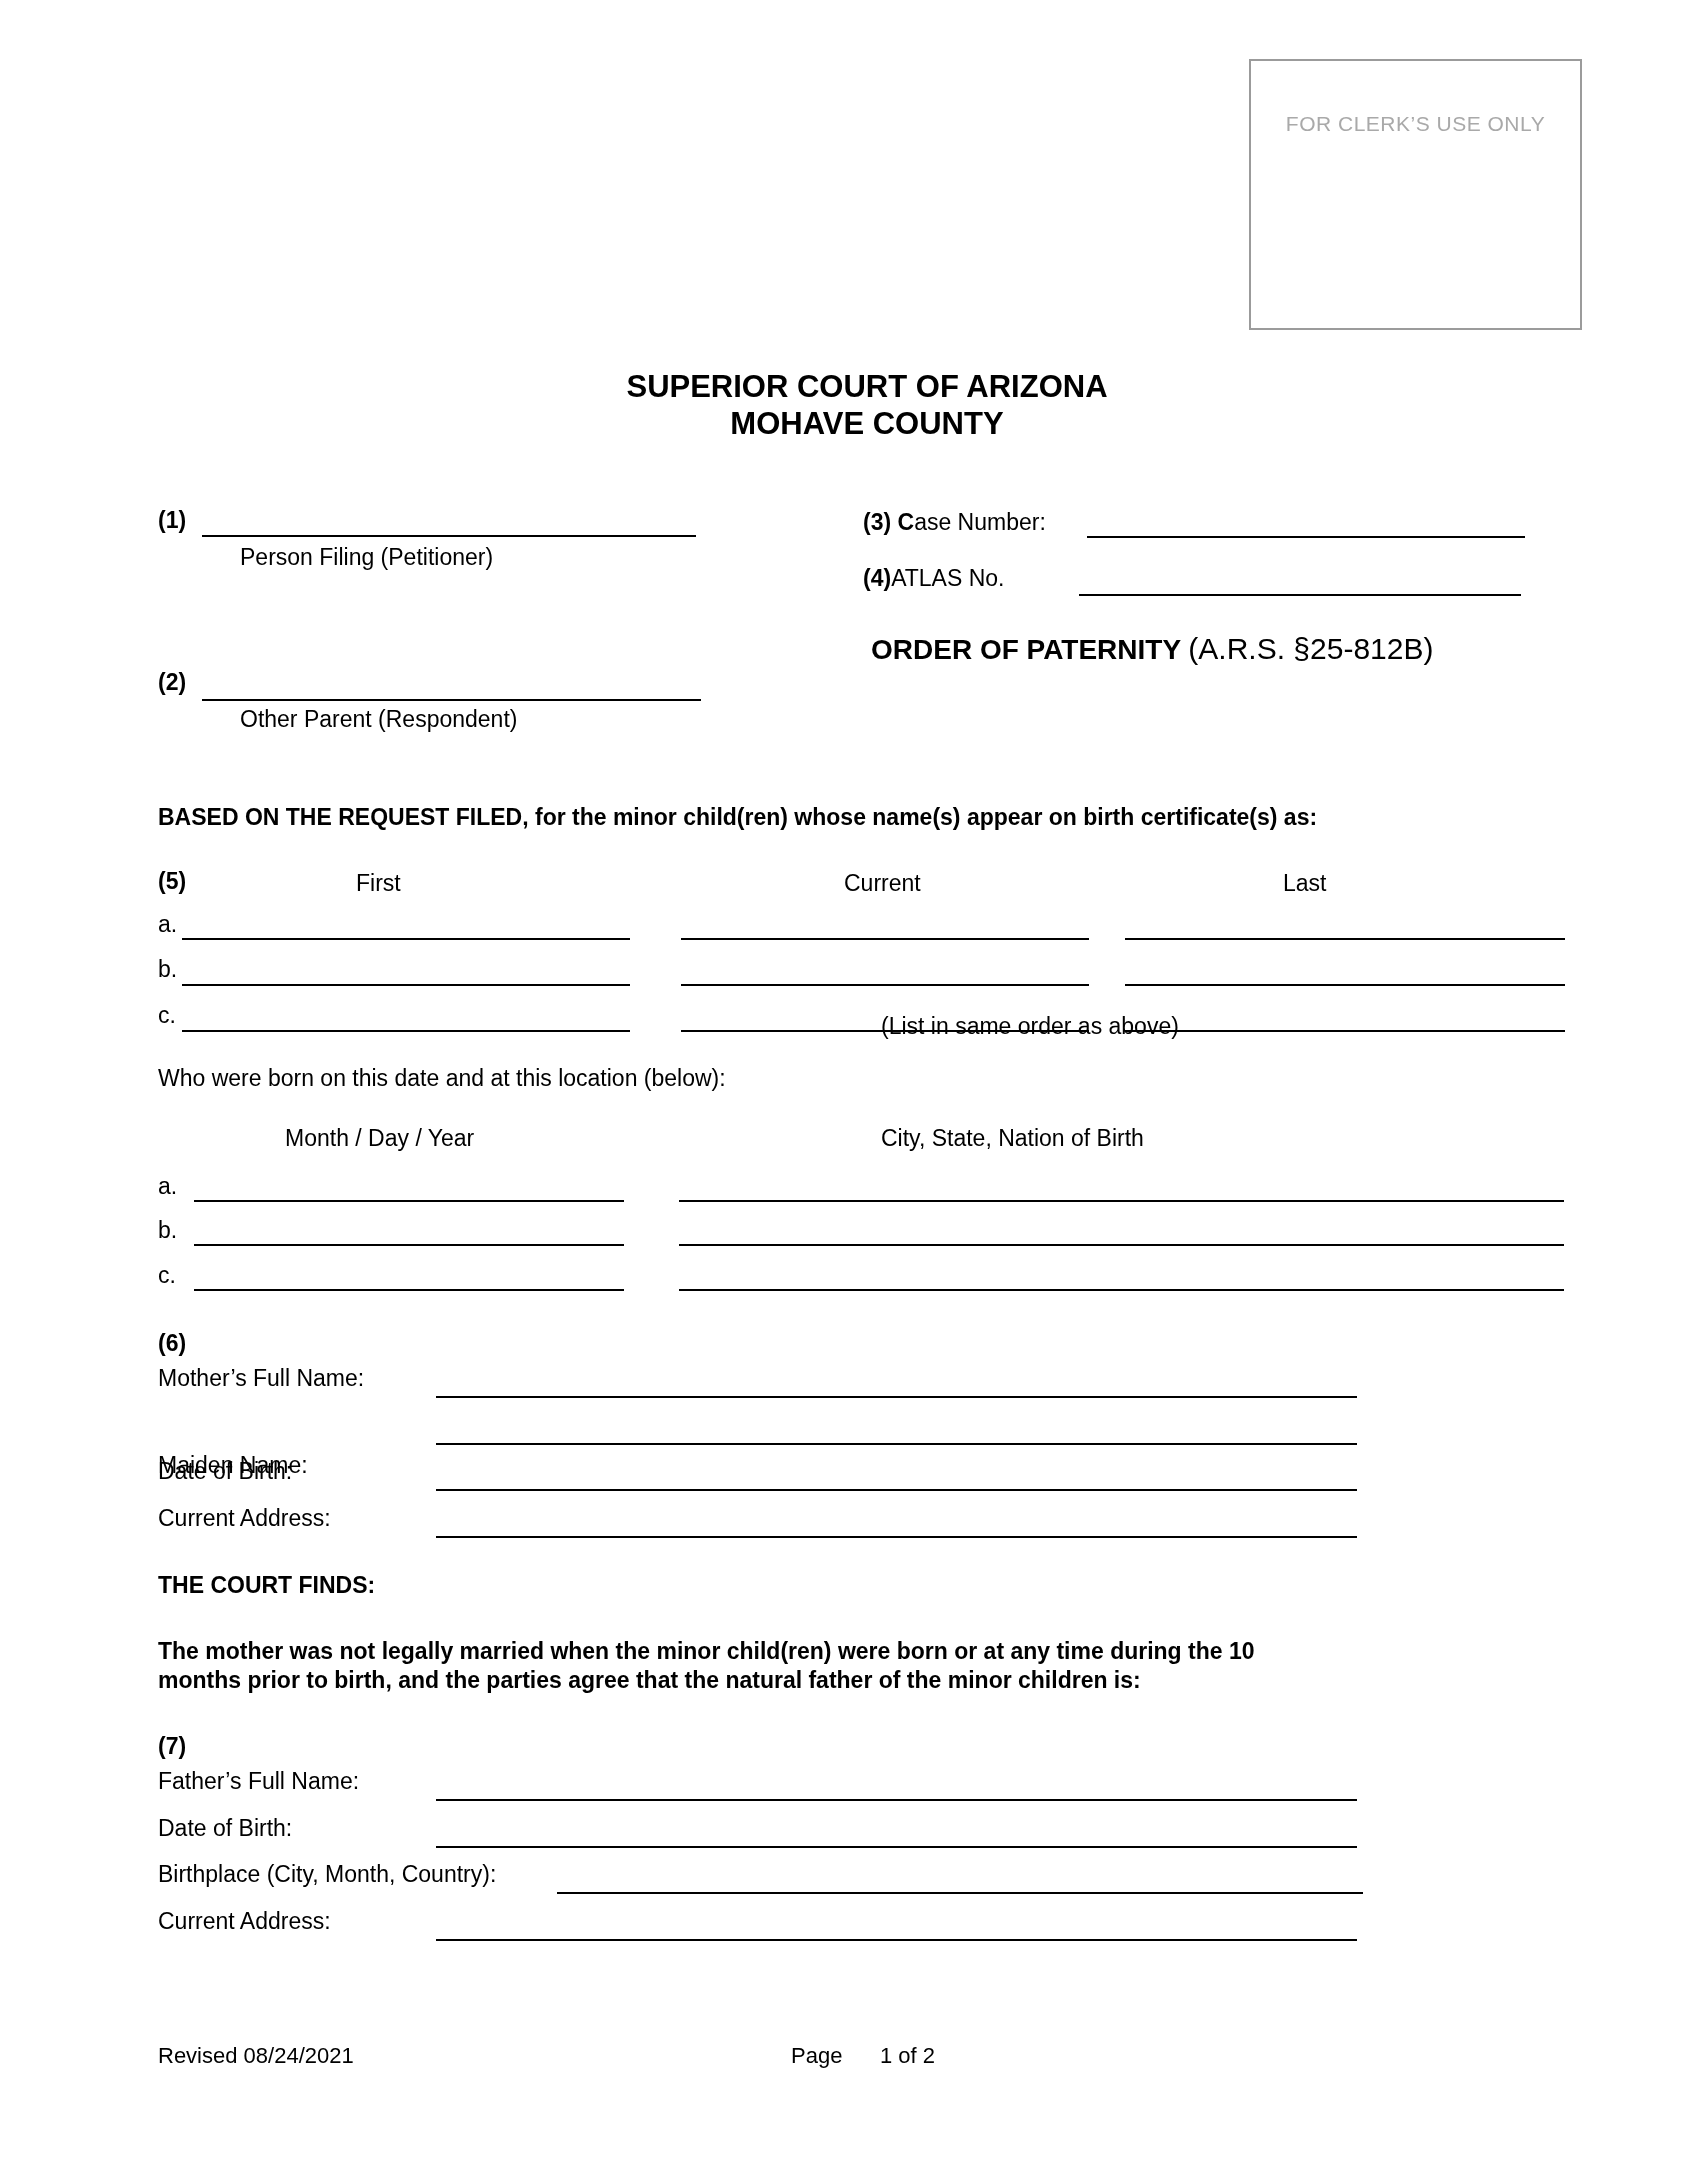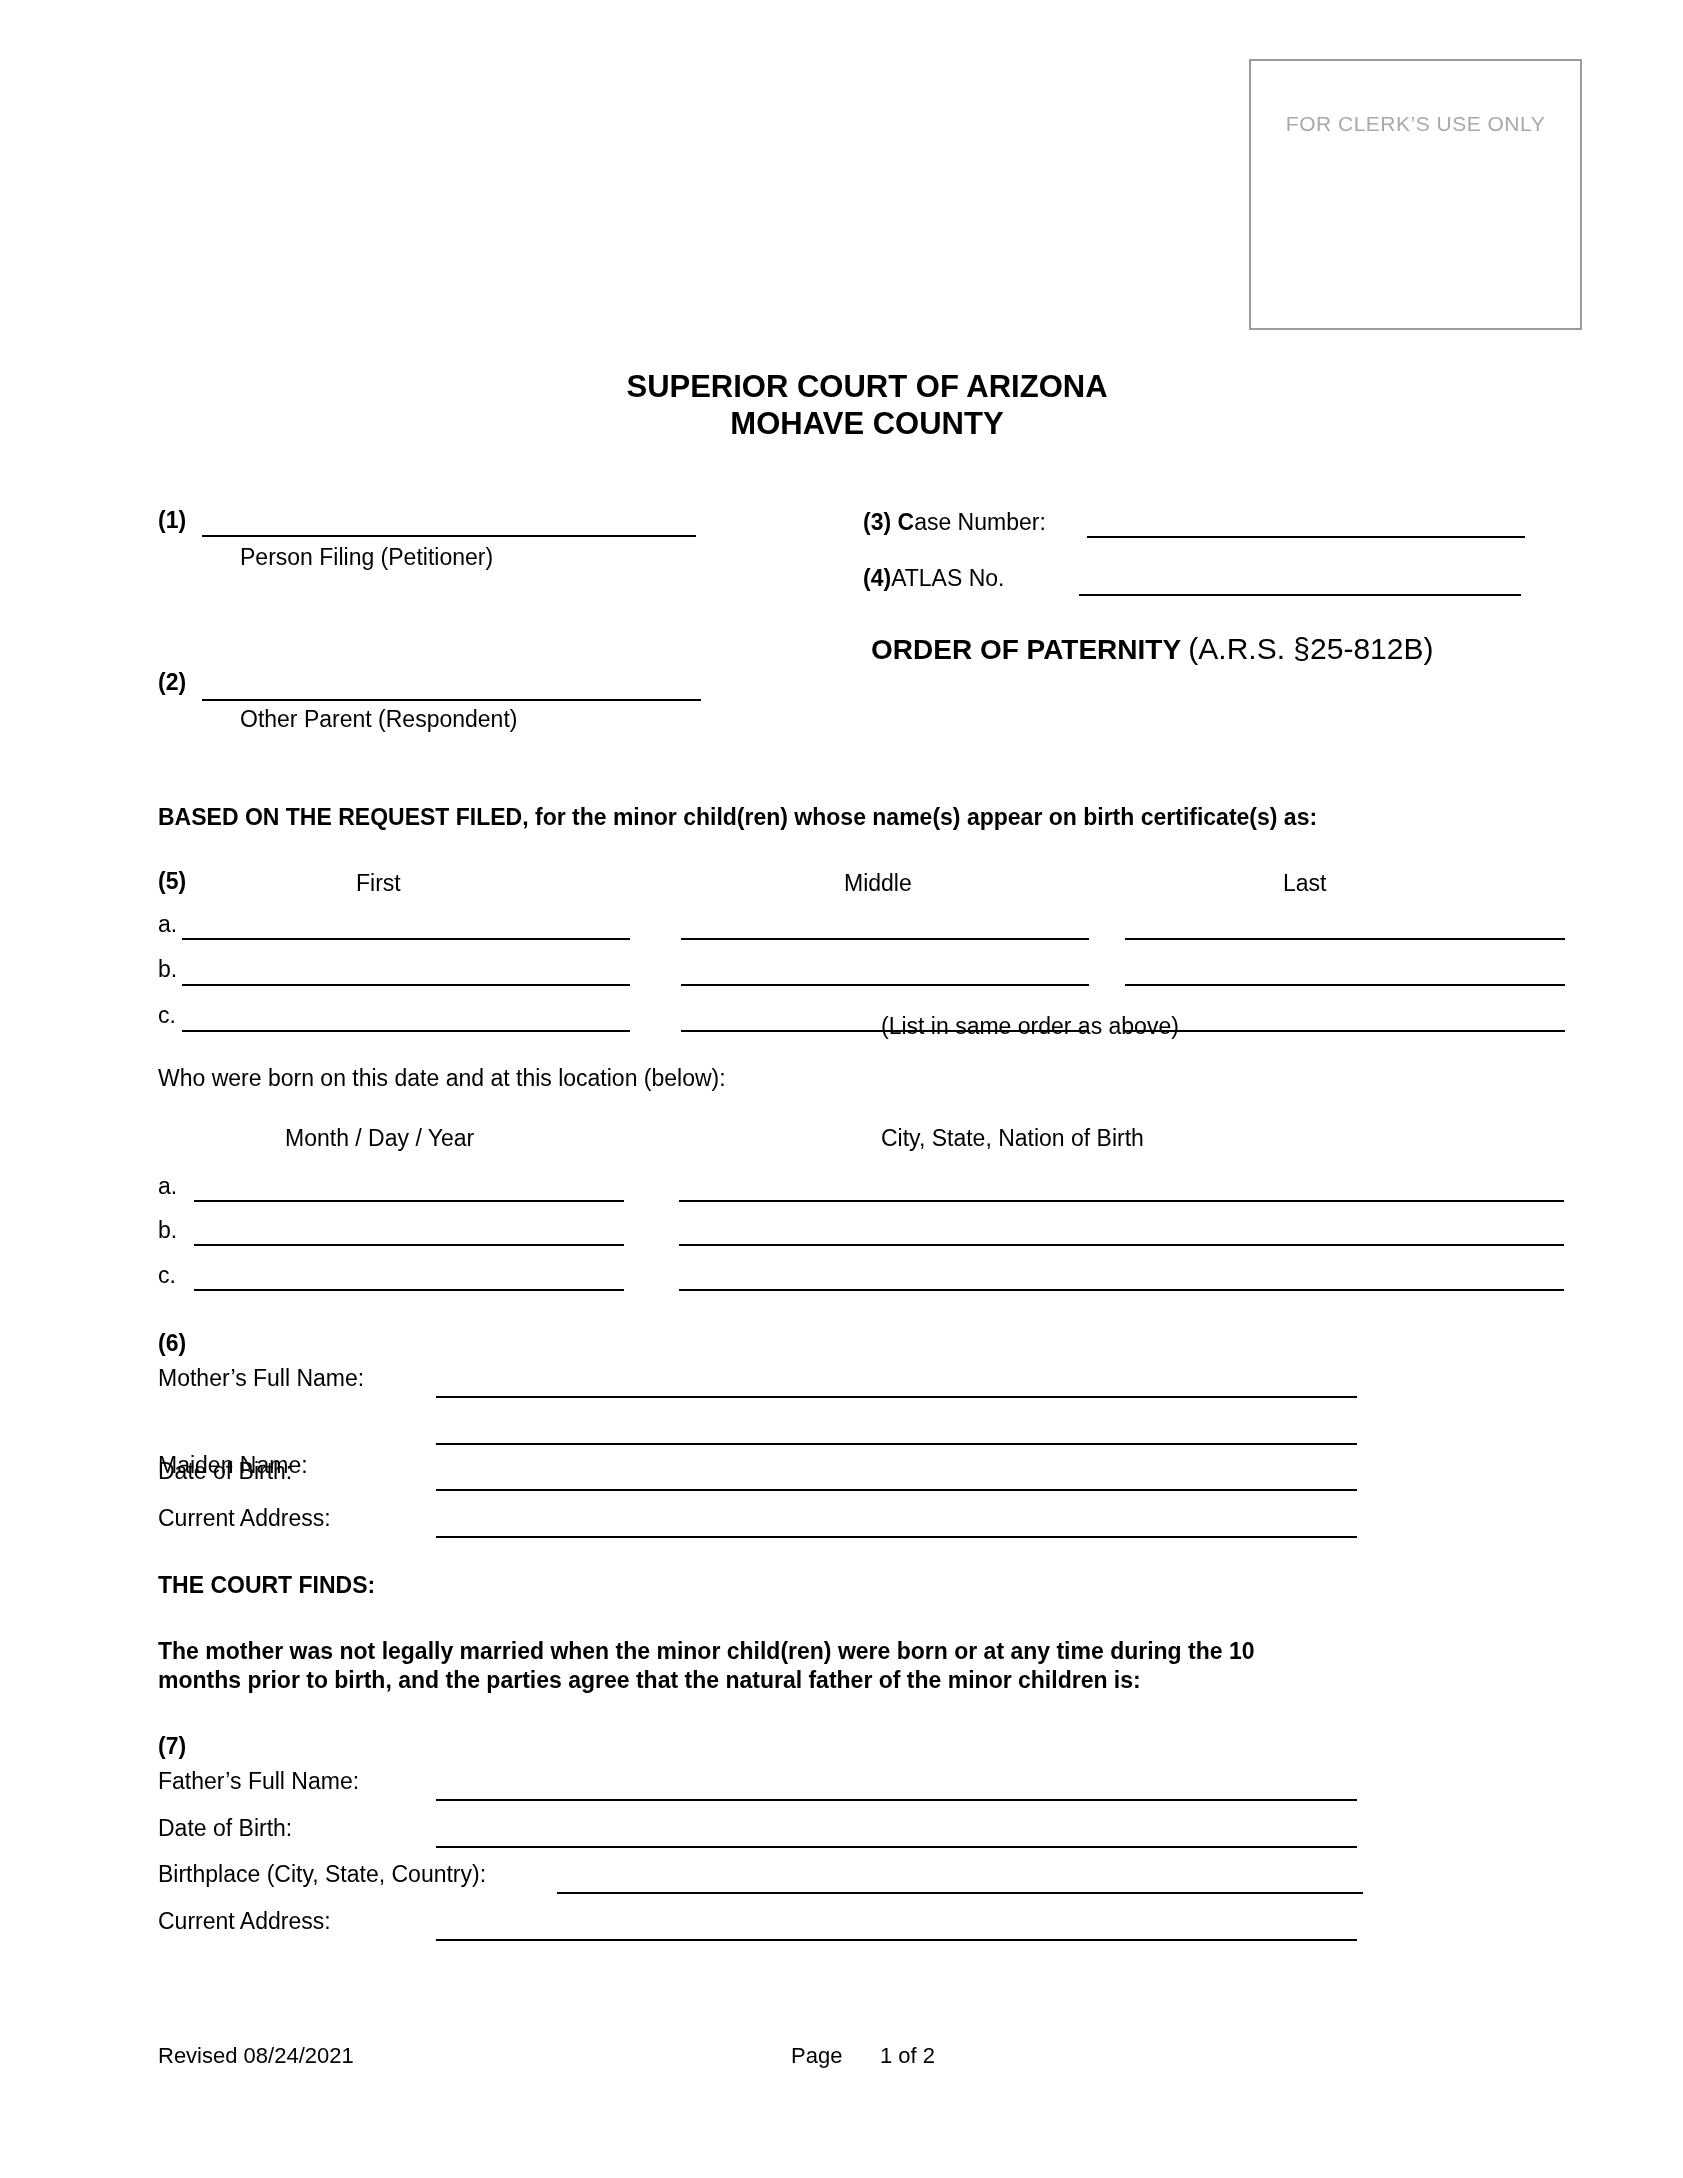--- a/index.html
+++ b/index.html
@@ -85,21 +85,21 @@
   </div>
 
   <div class="abs b" style="left:158px; top:669px;">(2)</div>
   <div class="fill-line" style="left:202px; top:671px; width:499px;"></div>
   <div class="abs" style="left:240px; top:706px;">Other Parent (Respondent)</div>
 
   <div class="abs b" style="left:158px; top:804px;">BASED ON THE REQUEST FILED, for the minor child(ren) whose name(s) appear on birth certificate(s) as:</div>
 
   <div class="abs b" style="left:158px; top:868px;">(5)</div>
   <div class="abs" style="left:356px; top:870px;">First</div>
-  <div class="abs" style="left:844px; top:870px;">Middle</div>
+  <div class="abs" style="left:844px; top:870px;">Current</div>
   <div class="abs" style="left:1283px; top:870px;">Last</div>
 
   <div class="abs" style="left:158px; top:911px;">a.</div>
   <div class="fill-line" style="left:182px; top:910px; width:448px;"></div>
   <div class="fill-line" style="left:681px; top:910px; width:408px;"></div>
   <div class="fill-line" style="left:1125px; top:910px; width:440px;"></div>
 
   <div class="abs" style="left:158px; top:956px;">b.</div>
   <div class="fill-line" style="left:182px; top:956px; width:448px;"></div>
   <div class="fill-line" style="left:681px; top:956px; width:408px;"></div>
@@ -149,21 +149,21 @@
   </div>
 
   <div class="abs b" style="left:158px; top:1733px;">(7)</div>
 
   <div class="abs" style="left:158px; top:1768px;">Father’s Full Name:</div>
   <div class="fill-line" style="left:436px; top:1771px; width:921px;"></div>
 
   <div class="abs" style="left:158px; top:1815px;">Date of Birth:</div>
   <div class="fill-line" style="left:436px; top:1818px; width:921px;"></div>
 
-  <div class="abs" style="left:158px; top:1861px;">Birthplace (City, State, Country):</div>
+  <div class="abs" style="left:158px; top:1861px;">Birthplace (City, Month, Country):</div>
   <div class="fill-line" style="left:557px; top:1864px; width:806px;"></div>
 
   <div class="abs" style="left:158px; top:1908px;">Current Address:</div>
   <div class="fill-line" style="left:436px; top:1911px; width:921px;"></div>
 
   <div class="abs" style="left:158px; top:2043px; font-size:22px;">Revised 08/24/2021</div>
   <div class="abs" style="left:791px; top:2043px; font-size:22px;">Page</div>
   <div class="abs" style="left:880px; top:2043px; font-size:22px;">1 of 2</div>
 
 </div>

